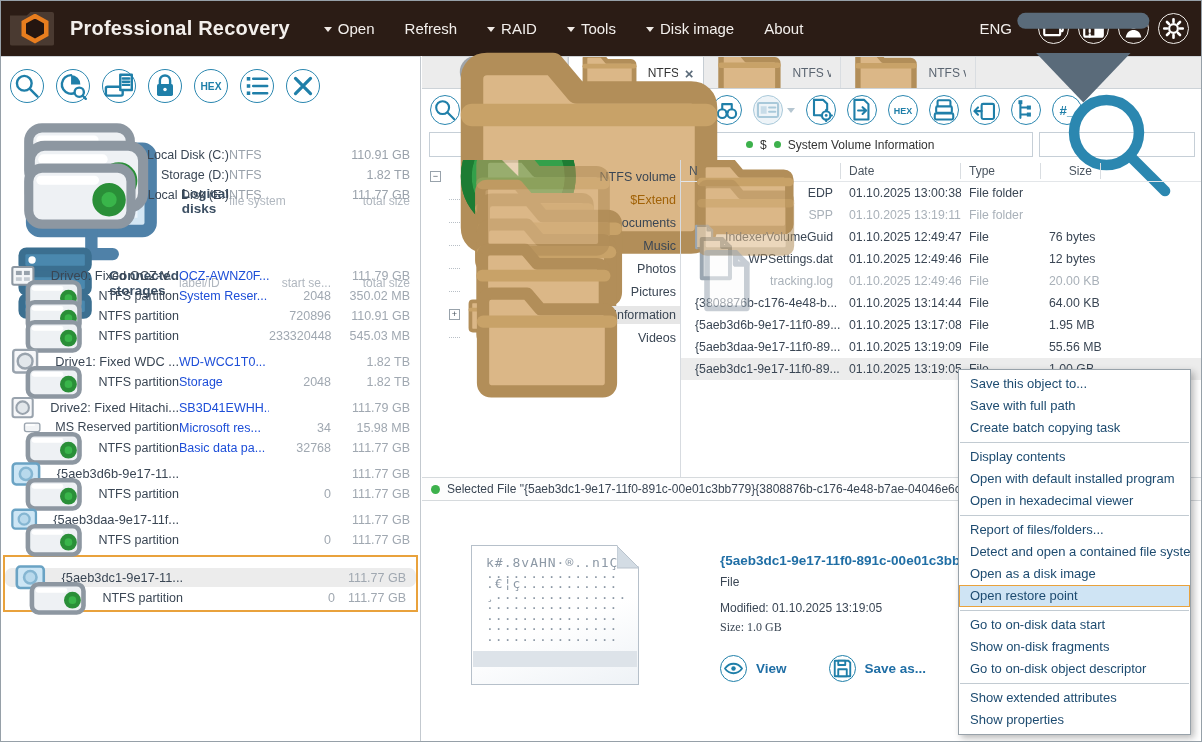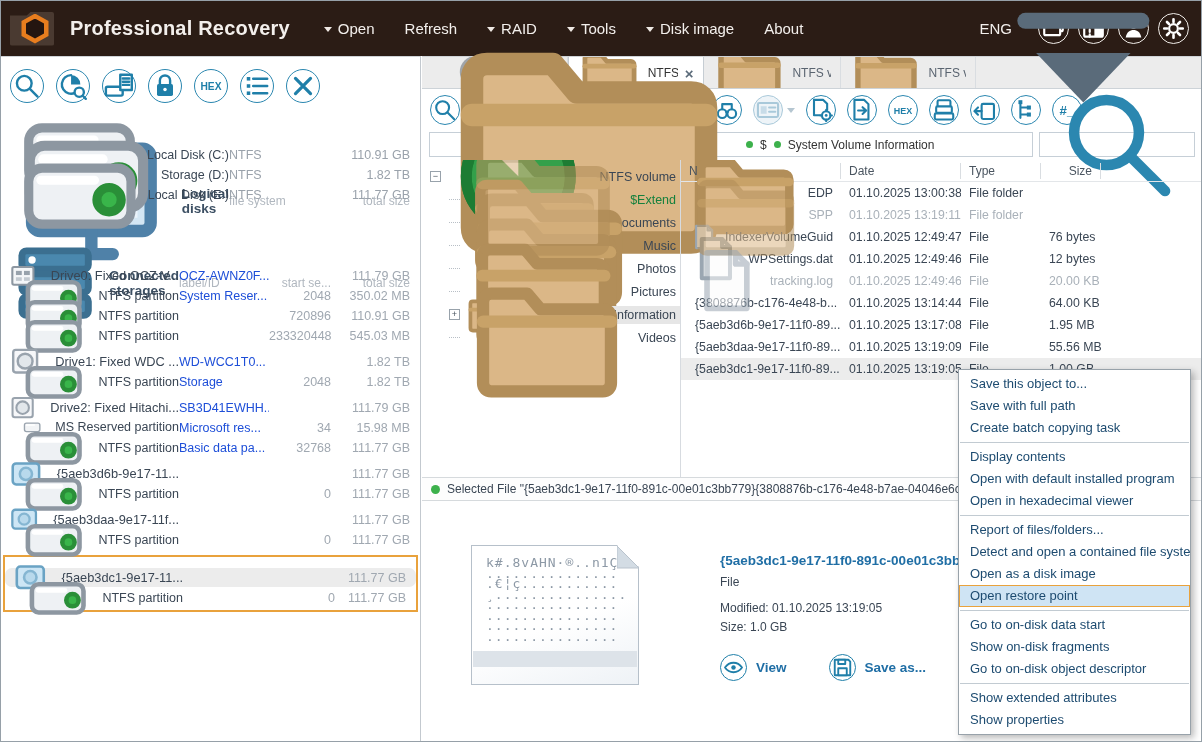--- a/index.html
+++ b/index.html
@@ -113,21 +113,21 @@
   .treepane { width:259px; border-right:1px solid #d7dbe0; padding-top:5px; overflow:hidden; }
   .trow { display:flex; align-items:center; gap:5px; height:23px; padding-left:8px;
           font-size:12.5px; color:#3a4654; white-space:nowrap; }
   .trow.child { padding-left:27px; }
   .exp { width:11px; height:11px; border:1px solid #98a2ab; background:#fff; font-size:9px; line-height:9px;
          text-align:center; color:#4a5560; flex:0 0 auto; }
   .stub { width:11px; border-top:1px dotted #b8bfc6; flex:0 0 auto; }
   .trow svg { width:17px; height:15px; flex:0 0 auto; }
   .trow .lab { padding:2px 4px; }
   .trow.selected .lab { background:#e6e6e6; }
-  .trow.gray .lab { color:#15803d; }
+  .trow.gray .lab { color:#a16207; }
   .trow.gray svg { opacity:.6; }
 
   .listpane { flex:1; overflow:hidden; }
   .fl-hdr { display:grid; grid-template-columns:160px 120px 80px 60px 1fr; height:22px; align-items:center;
             font-size:12px; color:#4a5560; border-bottom:1px solid #e3e6e9; }
   .fl-hdr > div { padding:0 8px; border-right:1px solid #d9dde1; height:16px; line-height:16px; }
   .fl-hdr .szh { text-align:right; }
   .fl-hdr .fill { border-right:none; }
   .frow { display:grid; grid-template-columns:160px 120px 80px 60px 1fr; height:22px; align-items:center;
           font-size:12.3px; color:#3a4654; }
@@ -152,21 +152,21 @@
            clip-path:polygon(0 0, 146px 0, 168px 22px, 168px 140px, 0 140px);
            padding:12px 10px 0 14px; }
   .thumb .fold { position:absolute; left:145px; top:0; width:23px; height:23px; }
   .thumb-lines { font-family:"DejaVu Sans Mono", monospace; font-size:13px; line-height:10.5px;
                  color:#8d99a6; letter-spacing:1px; overflow:hidden; }
   .thumb .strip { position:absolute; left:1px; right:1px; bottom:17px; height:16px; background:#dde3e9; }
   .pinfo { position:absolute; left:298px; top:52px; }
   .pname { font-size:13.5px; font-weight:bold; color:#1f6ea5; white-space:nowrap; }
   .pkind { font-size:12px; color:#3a4654; margin-top:7px; }
   .pmod  { font-size:12px; color:#3a4654; margin-top:12px; }
-  .psize { font-size:12px; color:#3a4654; margin-top:5px; }
+  .psize { font-size:12px; color:#3a4654; margin-top:5px;font-family:Liberation Serif, serif; }
   .pbtns { display:flex; gap:42px; margin-top:20px; align-items:center; }
   .pbtn { display:flex; align-items:center; gap:9px; color:#1f6ea5; font-size:13.5px; font-weight:bold; }
   .pbtn .cir { width:27px; height:27px; border:1.6px solid #1f7fa9; border-radius:50%; color:#1f7fa9;
                display:flex; align-items:center; justify-content:center; }
   .pbtn .cir svg { width:17px; height:17px; }
 
   
   .ctxmenu { position:absolute; left:957px; top:368px; width:233px; background:#fff;
              border:1px solid #98a2aa; box-shadow:3px 3px 7px rgba(0,0,0,.28); padding:3px 0;
              font-size:13px; color:#1d4b70; z-index:50; }

